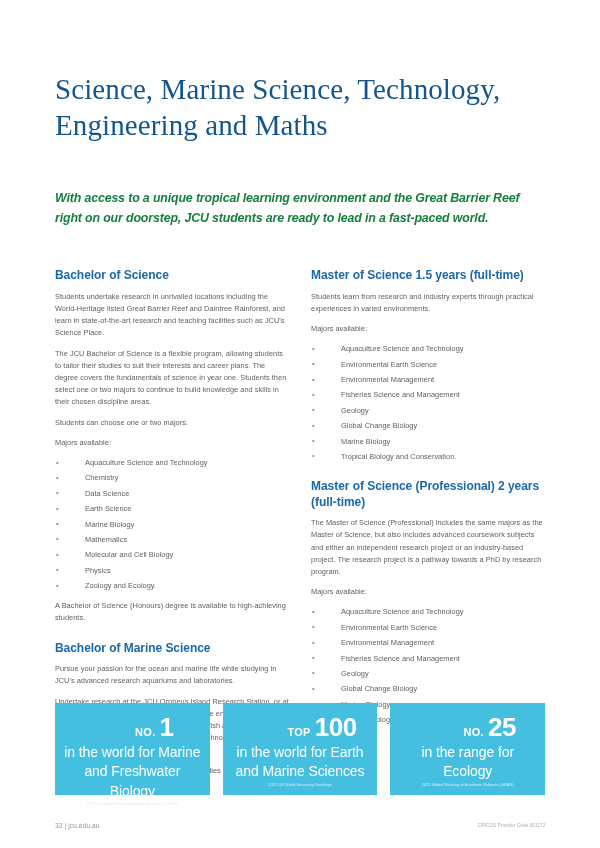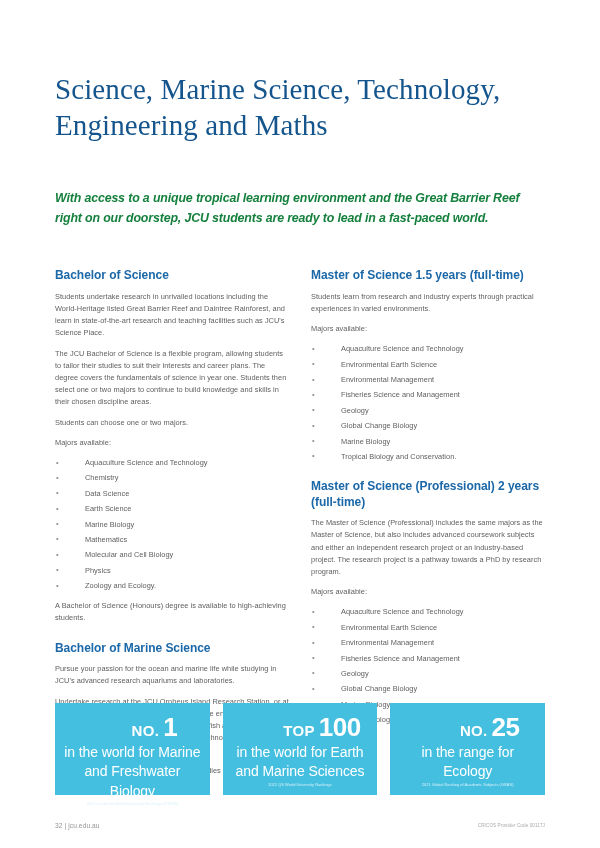--- a/index.html
+++ b/index.html
@@ -126,21 +126,21 @@
 
   .stat-rank {
     display: flex;
     align-items: baseline;
     justify-content: center;
     gap: 4px;
     margin-bottom: 3px;
   }
 
   .stat-prefix {
-    font-size: 15px;
+    font-size: 11px;
     font-weight: 700;
     letter-spacing: 0.3px;
     text-transform: uppercase;
     margin-left: 44px;
   }
 
   .stat-number {
     font-size: 26px;
     font-weight: 700;
     line-height: 1;

